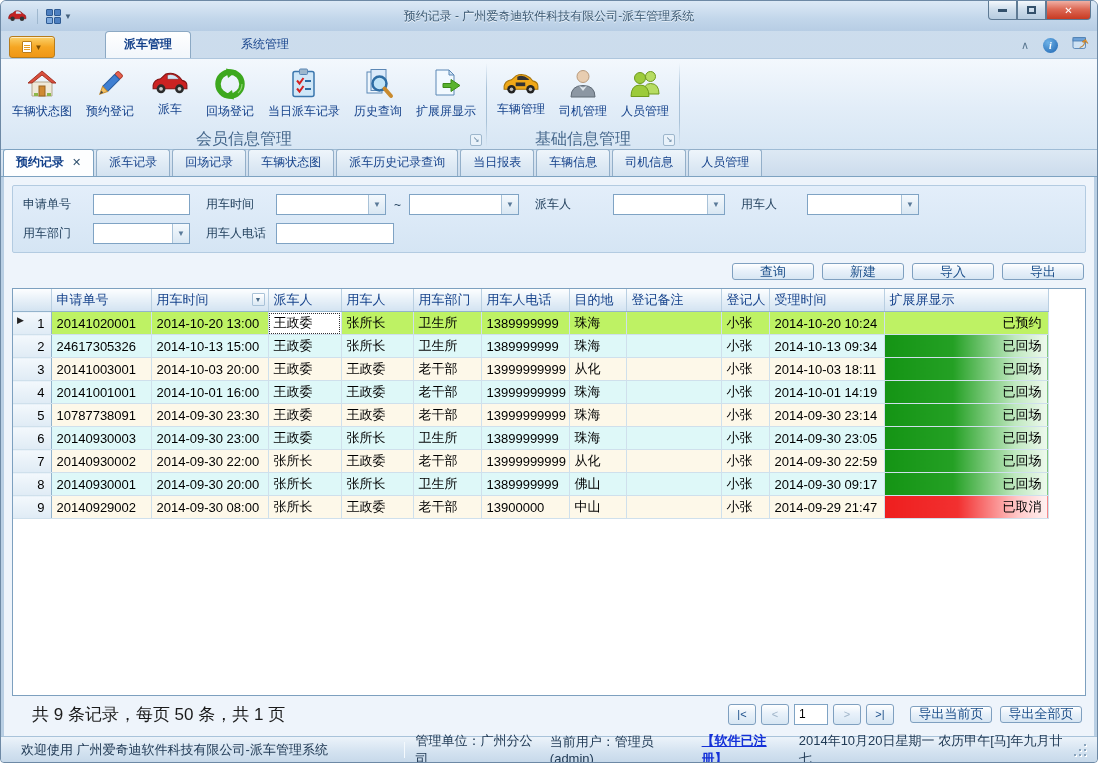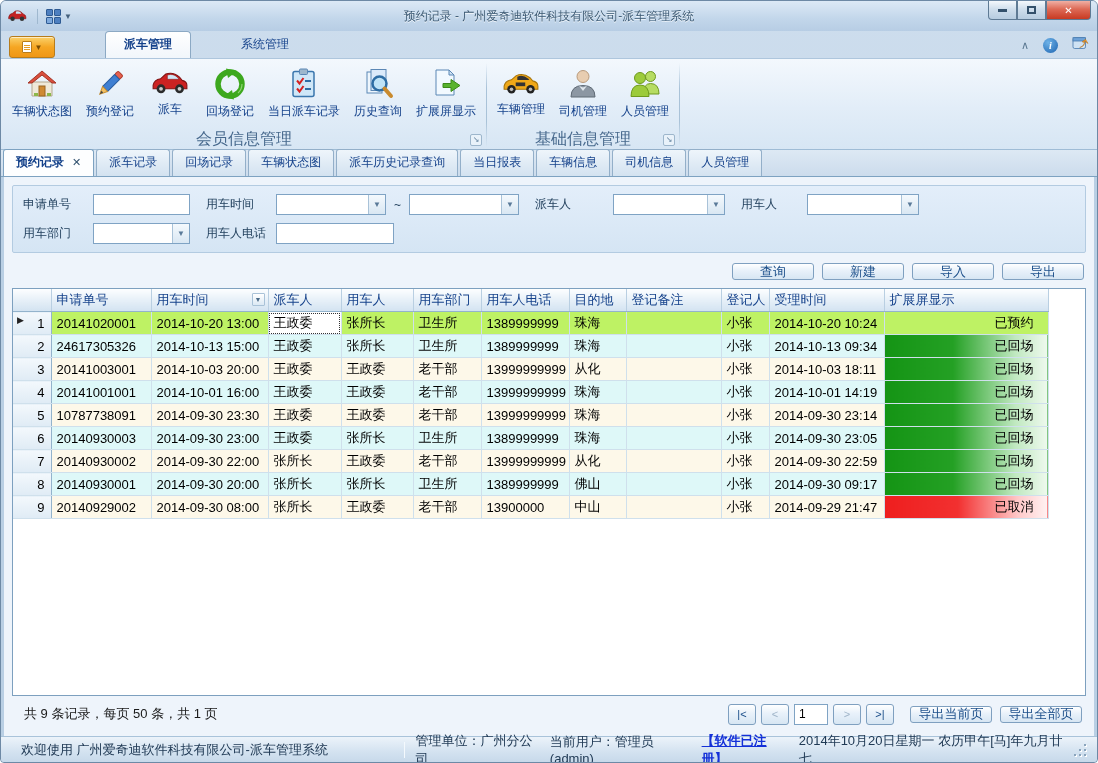--- a/index.html
+++ b/index.html
@@ -106,27 +106,27 @@
     white-space:nowrap; overflow:hidden; }
   .grid td.ind { background:linear-gradient(#f3f8fc,#dfebf5); border-right:1px solid #93b3cc;
     text-align:right; color:#000; padding-right:6px; position:relative; }
   .grid td.ind .rowarrow { position:absolute; left:4px; top:3px; font-size:9px; color:#222; }
   tr.tone-cyan td { background:#def8f8; }
   tr.tone-cream td { background:#fdf8e9; }
   tr.tone-selected td { background:#bef264; }
   tr.tone-cyan td.ind, tr.tone-cream td.ind, tr.tone-selected td.ind
     { background:linear-gradient(#f3f8fc,#dfebf5); }
   td.cell-focus { background:#fff !important; outline:1px dotted #333; outline-offset:-2px; }
-  td.status { text-align:right; padding-right:14px; }
+  td.status { text-align:right; padding-right:6px; }
   td.status.st-returned { background:linear-gradient(90deg,#149414 0%,#24a024 42%,#bfe8bf 80%,#eef9ee 100%) !important; }
   td.status.st-cancelled { background:linear-gradient(90deg,#ee1e1e 0%,#f23030 45%,#ffc9c9 82%,#fff2f2 100%) !important; }
 
   
   .gridfooter { height:36px; display:flex; align-items:center; padding:0 4px; }
-  .summary { color:#1a1a1a; font-size:13px; margin-left:8px; }
+  .summary { color:#1a1a1a; font-size:17px; margin-left:16px; }
   .pager { margin-left:auto; display:flex; align-items:center; gap:5px; }
   .pgbtn { width:28px; height:21px; border:1px solid #7fa0c0; border-radius:3px; color:#1c4f8a;
     background:linear-gradient(#ffffff,#e8f1fa 45%,#d7e6f3); display:flex; align-items:center;
     justify-content:center; font-size:11px; }
   .pgbtn.disabled { color:#9fb4c8; }
   .pageinput { width:34px; height:21px; border:1px solid #7fa3c4; padding:0 4px; font:inherit; background:#fff; }
   .exportbtns { display:flex; gap:8px; margin-left:16px; }
 
   
   .statusbar { height:26px; background:linear-gradient(#ecf3fa,#d3e2f0 60%,#c7d9ea);

